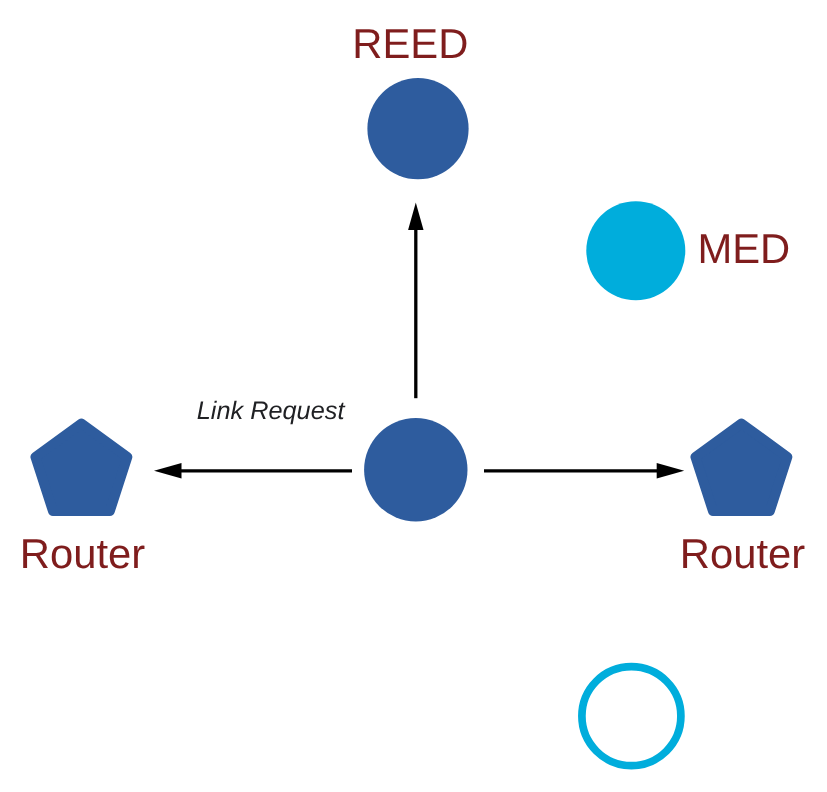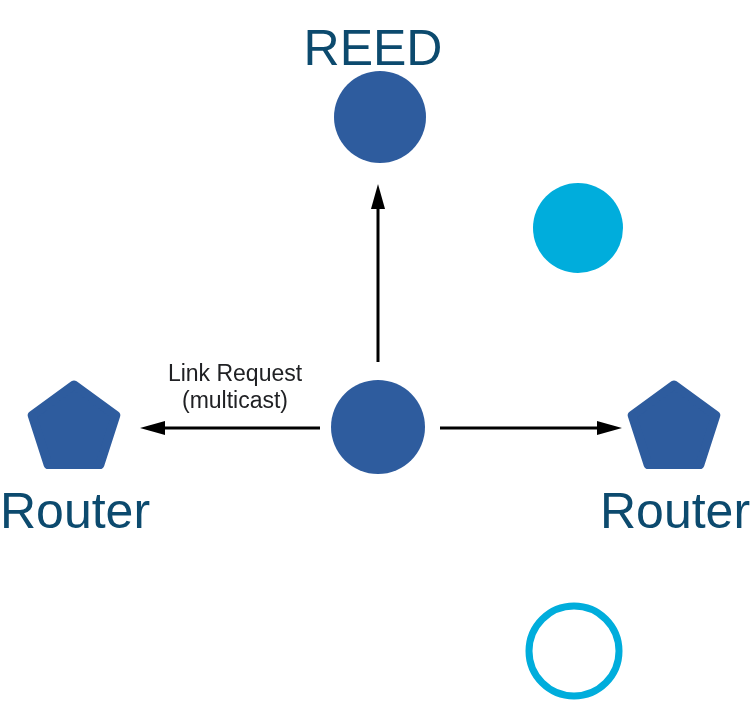--- a/index.html
+++ b/index.html
@@ -16,34 +16,35 @@
     font-family: "Liberation Sans", sans-serif;
     color: #202124;
   }
   .diagram-svg {
     position: absolute;
     top: 0;
     left: 0;
   }
   .node-label {
     position: absolute;
-    font-size: 50px;
+    font-size: 38px;
     line-height: 1.12;
     white-space: nowrap;
-    color: #0c4a6e;
+    color: #7f1d1d;
   }
   .centered {
     transform: translateX(-50%);
   }
   .annotation {
     position: absolute;
-    left: 235px;
+    left: 246px;
     top: 360px;
     transform: translateX(-50%);
     font-size: 23px;
+    font-style: italic;
     line-height: 27px;
     text-align: center;
     white-space: nowrap;
     color: #202124;
   }
 </style>
 </head>
 <body>
 
 <div class="canvas">
@@ -67,24 +68,24 @@
 
     <line x1="320" y1="428" x2="162" y2="428" stroke-width="3" stroke="#000000"></line>
     <polygon points="140,428 165,421 165,435" fill="#000000"></polygon>
 
     <line x1="440" y1="428" x2="598" y2="428" stroke-width="3" stroke="#000000"></line>
     <polygon points="622,428 597,421 597,435" fill="#000000"></polygon>
   </svg>
 
   <div class="node-label centered" style="left:373px; top:20px;">REED</div>
 
+  <div class="node-label" style="left:634px; top:206px;">MED</div>
 
   <div class="node-label centered" style="left:75px; top:483px;">Router</div>
 
   <div class="node-label centered" style="left:675px; top:483px;">Router</div>
 
 
   <div class="annotation">
     <div>Link Request</div>
-    <div>(multicast)</div>
   </div>
 
 </div>
 
 </body></html>

